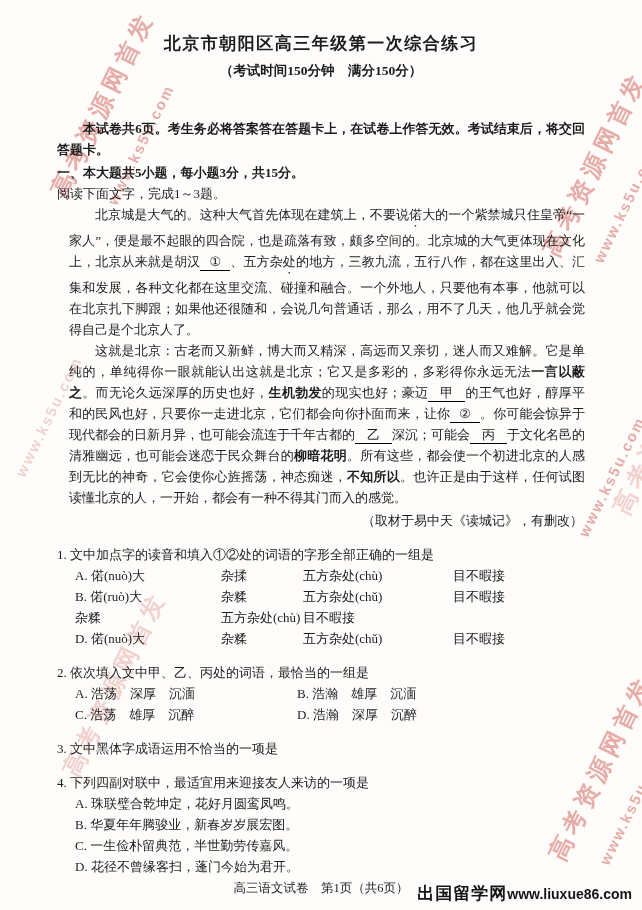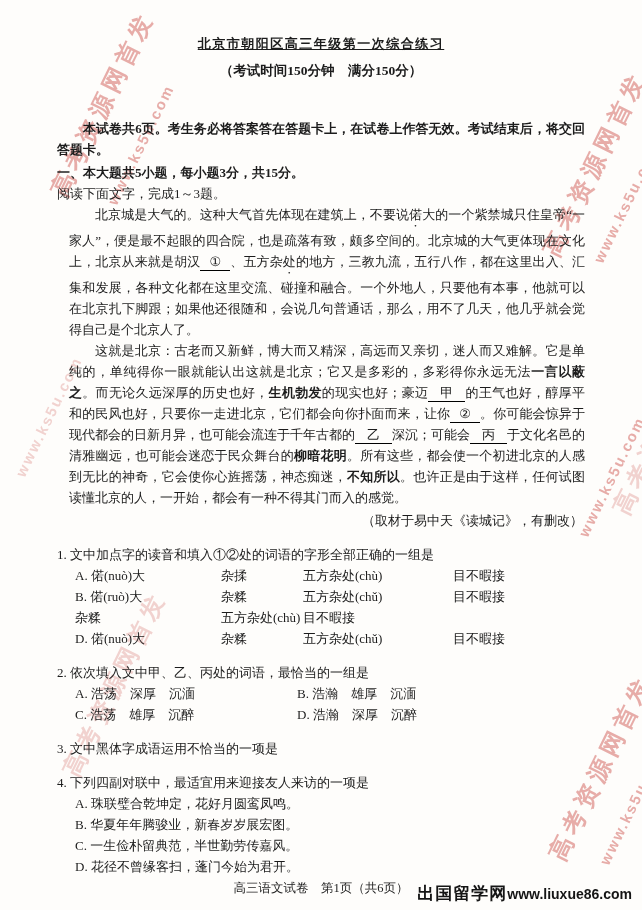--- a/index.html
+++ b/index.html
@@ -7,21 +7,21 @@
   .page{
     position:relative;width:642px;height:910px;margin:0 auto;
     background:#fefdfb;overflow:hidden;color:#1c1c1c;
     font-family:"Liberation Serif","DejaVu Serif",serif;
   }
   .content{
     position:absolute;left:57px;right:57px;top:32px;
     font-size:13px;line-height:21px;text-align:justify;
   }
   p{margin:0;}
-  .title{margin:0 0 4px;font-size:13px;line-height:24px;text-align:center;font-weight:bold;letter-spacing:1.5px;text-decoration:underline;}
+  .title{margin:0 0 4px;font-size:17px;line-height:24px;text-align:center;font-weight:bold;letter-spacing:1.5px;}
   .subject-row{position:relative;text-align:center;margin:3px 0 2px;height:30px;}
   .subject{font-size:21px;font-weight:bold;letter-spacing:10px;display:inline-block;line-height:30px;}
   .date{position:absolute;right:4px;bottom:3px;font-size:13px;letter-spacing:1px;font-weight:normal;}
   .exam-info{text-align:center;font-weight:bold;margin:0 0 9px;font-size:13.5px;}
   .indent{text-indent:2em;margin-top:37px;}
   .bold-text{font-weight:bold;}
   .section{margin-top:2px;}
   .para{text-indent:2em;margin-left:12px;}
   .bold{font-weight:bold;}
   .em-dot{

